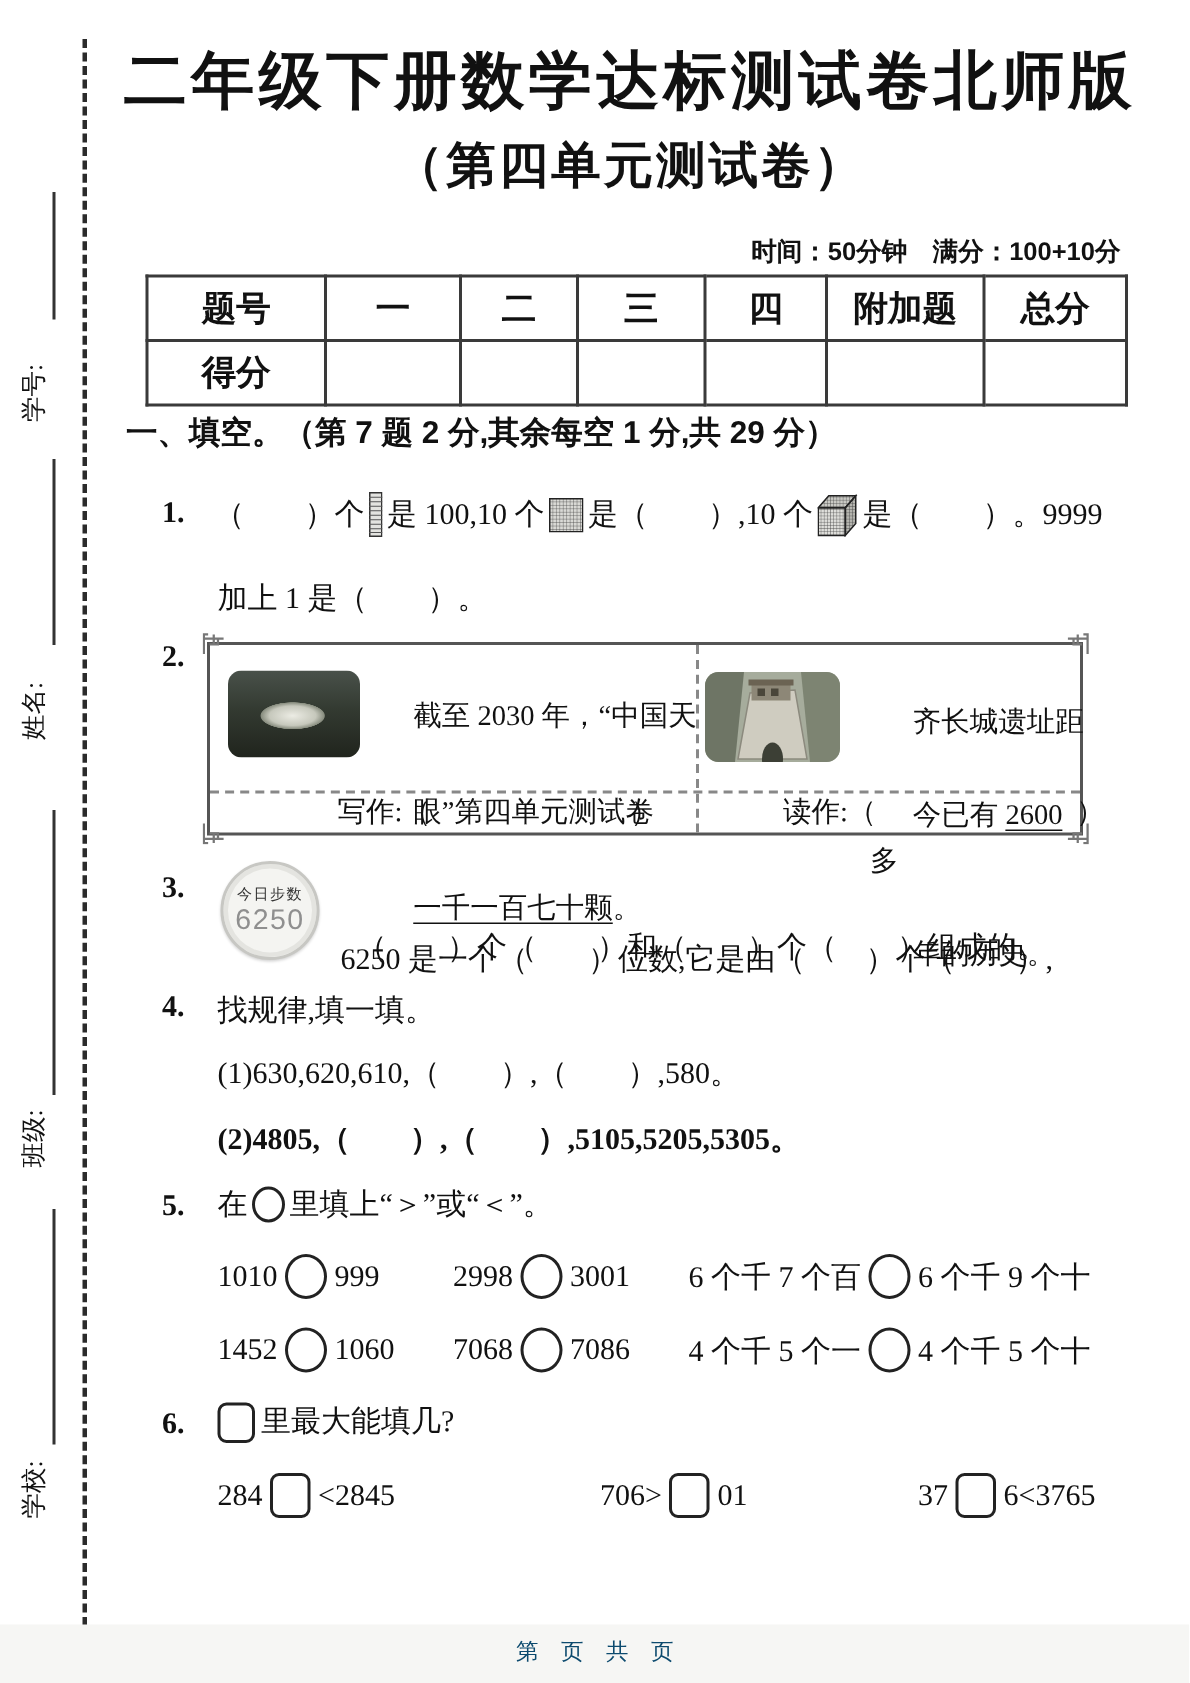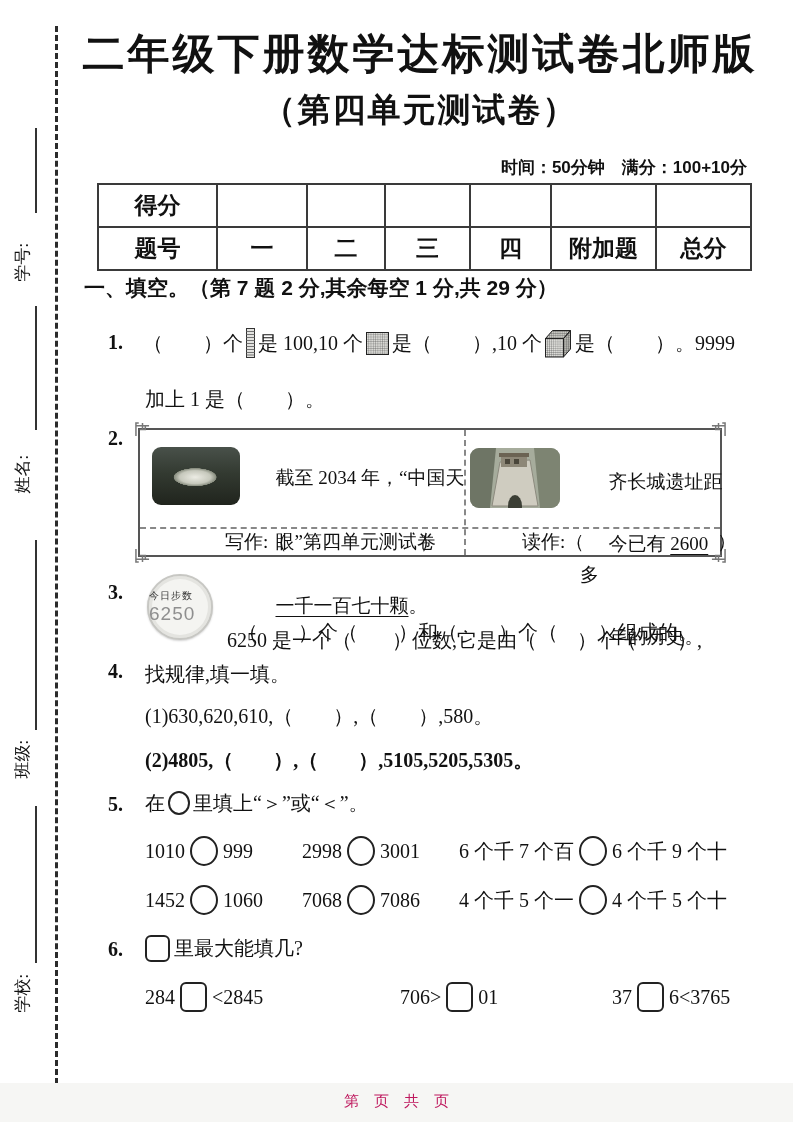--- a/index.html
+++ b/index.html
@@ -39,40 +39,40 @@
      background:radial-gradient(ellipse 31px 13px at 49% 52%,#ecece4 0%,#c6c8bc 50%,#878c7e 68%,rgba(0,0,0,0) 70%),
                 linear-gradient(180deg,#49514a 0%,#333a31 45%,#20241d 100%);}
   .photo-wall{position:absolute;left:330px;top:18px;width:90px;height:60px;border-radius:9px;overflow:hidden;}
   .boxtext{position:absolute;font-size:19px;line-height:32px;white-space:pre-wrap;}
   .u{text-decoration:underline;text-underline-offset:4px;}
   .boxlabel{position:absolute;top:99px;height:26px;line-height:26px;font-size:19px;white-space:pre;}
 
   
   .badge{left:147px;top:574px;width:62px;height:62px;border-radius:50%;background:#f4f4f1;
          border:2px solid #c7c7c3;box-shadow:inset 0 0 0 3px #e4e4e0,0 1px 2px rgba(0,0,0,.18);
-         display:flex;flex-direction:column;align-items:flex-start;justify-content:center;}
+         display:flex;flex-direction:column;align-items:center;justify-content:center;}
   .badge-label{font-family:"Liberation Sans",sans-serif;font-size:10px;color:#333;letter-spacing:1px;}
   .badge-value{font-family:"Liberation Sans",sans-serif;font-size:19px;color:#8f8f8f;letter-spacing:1px;}
 
   
   .circle-slot{display:inline-block;width:24px;height:26px;border:2px solid #222;border-radius:50%;
                margin:0 5px;vertical-align:middle;flex:0 0 auto;}
   .circle-slot.small{width:18px;height:20px;margin:0 3px;}
   .square-slot{display:inline-block;width:23px;height:26px;border:2px solid #222;border-radius:6px;
                margin:0 5px;vertical-align:middle;flex:0 0 auto;}
   .square-slot.small{width:21px;height:23px;margin:0 4px 0 0;}
 
   .row3{left:145px;width:612px;display:grid;align-items:center;}
   .q5row{grid-template-columns:157px 157px auto;}
   .q6row{grid-template-columns:255px 212px auto;}
   .item{display:flex;align-items:center;font-size:20px;white-space:pre;}
 
   
   .footer-band{left:0;right:0;top:1083px;height:39px;background:#f6f6f4;}
-  .footer{left:0;right:0;top:1092px;text-align:center;font-size:15px;color:#be185d;}
+  .footer{left:0;right:0;top:1092px;text-align:center;font-size:15px;color:#0c4a6e;}
 
   svg{display:block;}
   .icon-inline{margin:0 3px;flex:0 0 auto;}
 </style>
 </head>
 <body>
 
 <div class="page">
 
   <div class="abs fold-line"></div>
@@ -98,36 +98,36 @@
       <col style="width:119px">
         <col style="width:90px">
         <col style="width:78px">
         <col style="width:85px">
       <col style="width:81px">
         <col style="width:105px">
         <col style="width:95px">
     </colgroup>
     <tbody>
         <tr>
-      <td>得分</td>
-      <td></td>
-      <td></td>
-      <td></td>
-      <td></td>
-      <td></td>
-      <td></td>
-    </tr>
-    <tr>
       <td>题号</td>
       <td>一</td>
       <td>二</td>
       <td>三</td>
       <td>四</td>
       <td>附加题</td>
       <td>总分</td>
+    </tr>
+    <tr>
+      <td>得分</td>
+      <td></td>
+      <td></td>
+      <td></td>
+      <td></td>
+      <td></td>
+      <td></td>
     </tr>
   </tbody>
     </table>
 
   <div class="abs heading">一、填空。（第 7 题 2 分,其余每空 1 分,共 29 分）</div>
 
   <div class="abs qnum" style="left:108px;top:331px;">1.</div>
   <div class="abs flexline qtext" style="left:143px;top:324px;height:38px;width:615px;">
     <span>（　　）个</span>
     <svg class="icon-inline" width="9" height="30" viewBox="0 0 9 30">
@@ -168,21 +168,21 @@
   </div>
   <div class="abs qtext" style="left:145px;top:385px;">加上 1 是（　　）。</div>
 
   <div class="abs qnum" style="left:108px;top:427px;">2.</div>
   <div class="abs info-box">
     <div class="vdash"></div>
     <div class="hdash"></div>
 
     <div class="photo-telescope"></div>
     <div class="boxtext" style="left:107px;top:0px;width:218px;">
-      <span>截至 2034 年，“中国天</span><br>
+      <span>截至 2030 年，“中国天</span><br>
       <span>眼”第四单元测试卷</span><br>
       <span class="u">一千一百七十颗</span><span>。</span>
     </div>
 
     <div class="photo-wall">
       <svg width="90" height="60" viewBox="0 0 90 60">
         <rect width="90" height="60" fill="#a6ac9c"></rect>
         <polygon points="0,0 26,0 20,60 0,60" fill="#6e7565"></polygon>
         <polygon points="64,0 90,0 90,60 70,60" fill="#7d8472"></polygon>
         <polygon points="22,58 30,14 60,12 68,58" fill="#cfccc0" stroke="#8c8a7e" stroke-width="1"></polygon>

